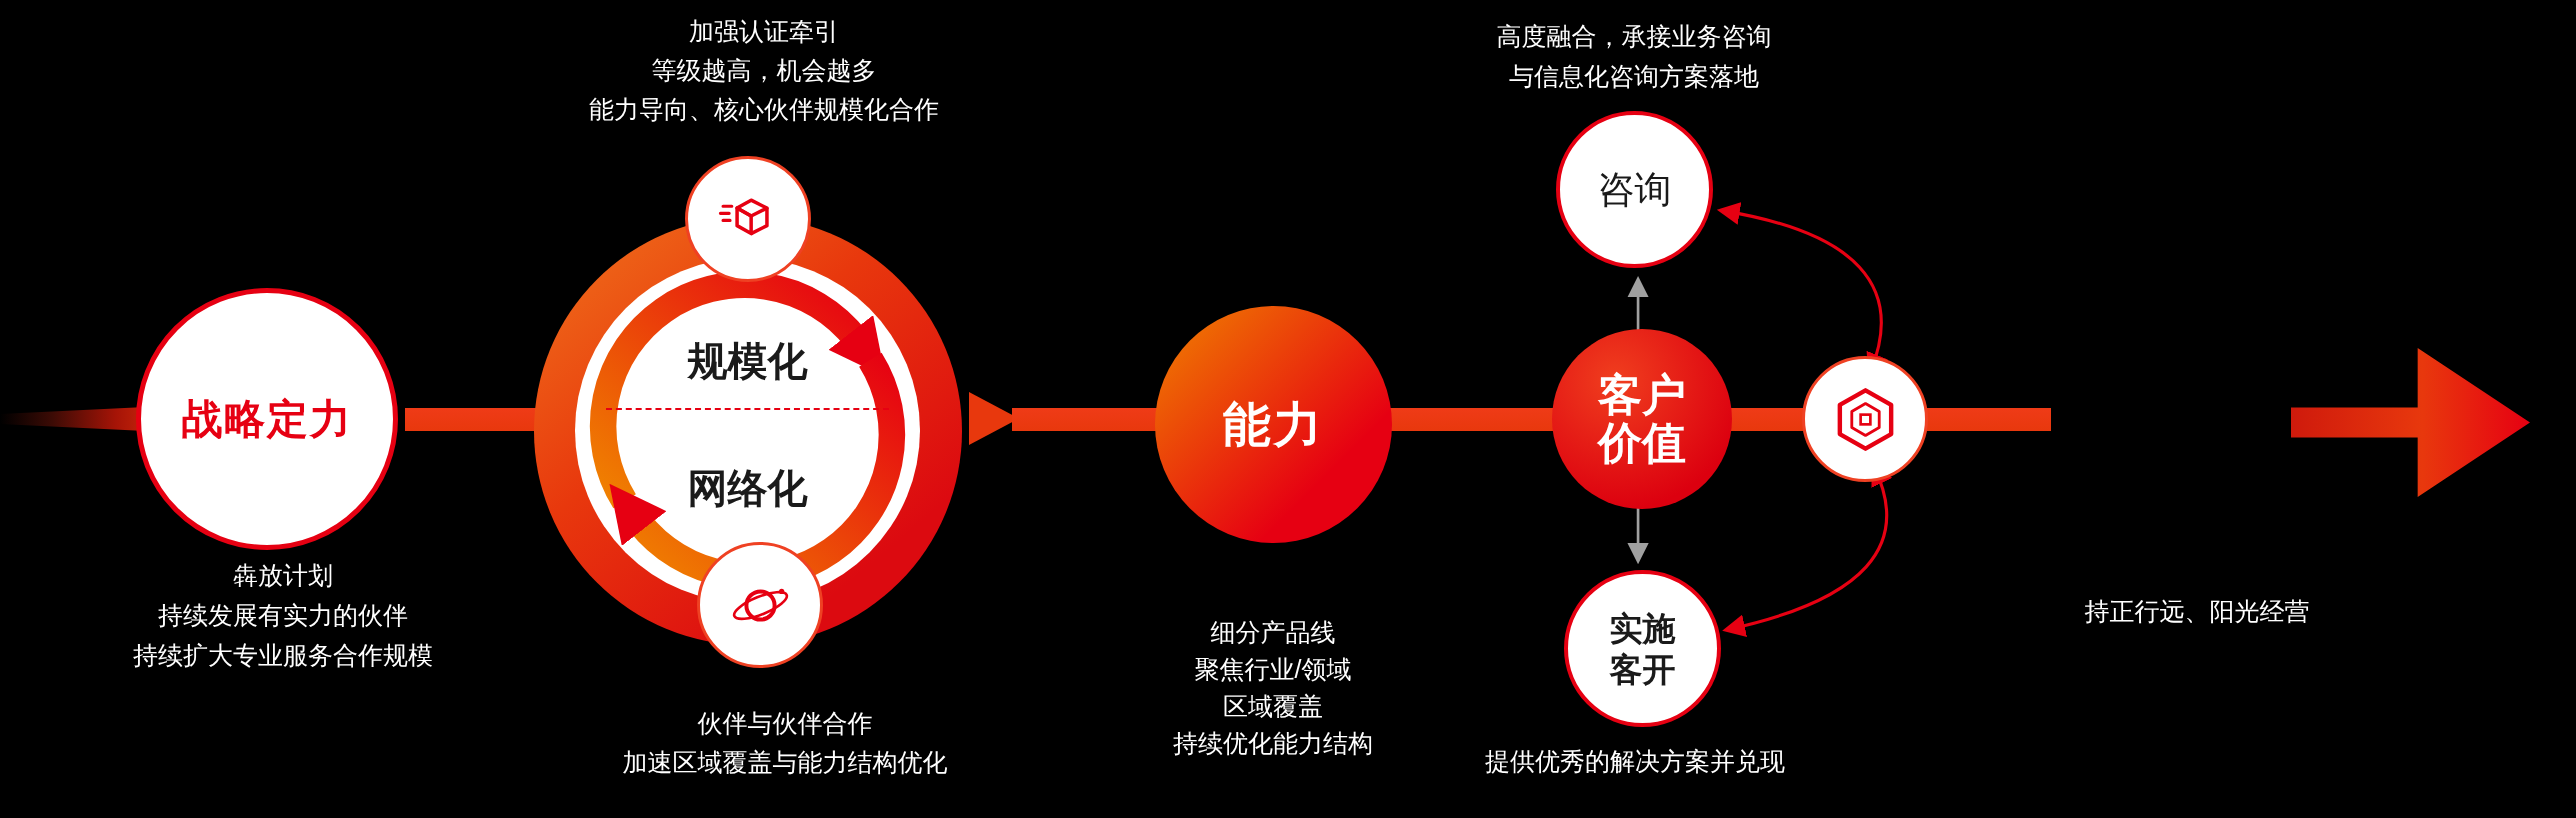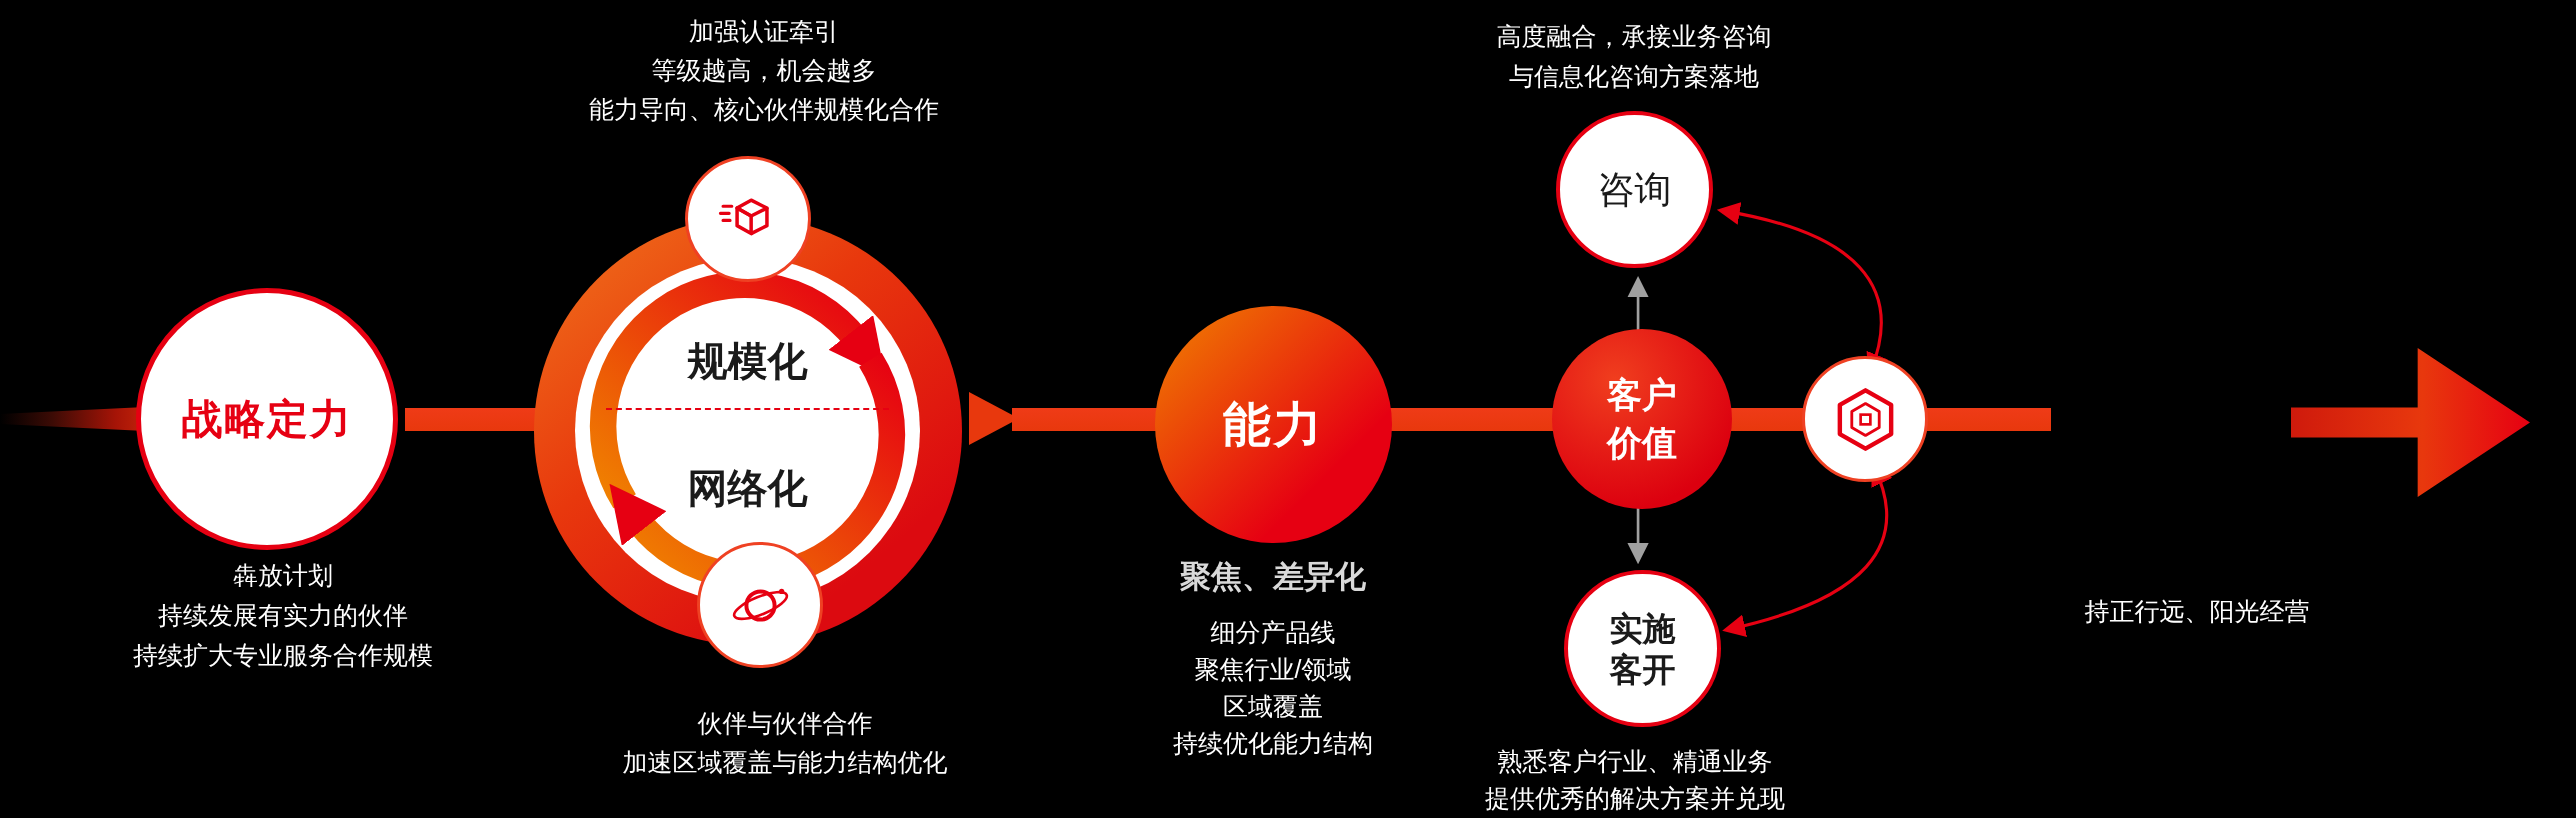--- a/index.html
+++ b/index.html
@@ -41,21 +41,21 @@
   #bigc-top-text{top:320px;margin-top:14px;}
   #bigc-bottom-text{top:461px;}
   #bigc-dash{position:absolute;left:606px;top:408px;width:283px;border-top:2.7px dashed var(--red);z-index:6;}
   #c-badge-top{left:685px;top:156px;width:126px;height:126px;background:var(--white);border:3.5px solid #ef4123;z-index:6;}
   #c-badge-bottom{left:697px;top:542px;width:126px;height:126px;background:var(--white);border:3.5px solid #ef4123;z-index:6;}
 
   #c-capability{left:1155px;top:306px;width:237px;height:237px;background:linear-gradient(135deg,var(--orange) 0%,var(--red) 72%);}
   #c-capability .t{color:var(--white);font-size:48px;font-weight:bold;letter-spacing:2.7px;}
 
   #c-customer{left:1552px;top:329px;width:180px;height:180px;background:radial-gradient(circle at 35% 28%,#f03e1e,#dc000f 75%);}
-  #c-customer .t{color:var(--white);font-size:35px;font-weight:bold;line-height:48px;}
+  #c-customer .t{color:var(--white);font-size:44px;font-weight:bold;line-height:48px;}
   #c-consult{left:1556px;top:111px;width:157px;height:157px;background:var(--white);border:4.4px solid var(--red);}
   #c-consult .t{color:var(--ink);font-size:37px;font-weight:normal;}
   #c-implement{left:1564px;top:570px;width:157px;height:157px;background:var(--white);border:4.4px solid var(--red);}
   #c-implement .t{color:var(--ink);font-size:33px;font-weight:bold;line-height:41px;}
 
   #c-synergy{left:1802px;top:356px;width:126px;height:126px;background:var(--white);border:3.5px solid #ef4123;}
 
   #c-sustain{left:2038px;top:277px;width:295px;height:295px;background:linear-gradient(135deg,var(--orange) 0%,var(--red) 75%);}
   #c-sustain .t{color:var(--white);font-size:44px;font-weight:bold;line-height:57px;letter-spacing:1.8px;}
 
@@ -148,21 +148,20 @@
     <div>能力导向、核心伙伴规模化合作</div>
   </div>
   <div id="cap-scale-bottom" class="caption">
     <div>伙伴与伙伴合作</div>
     <div>加速区域覆盖与能力结构优化</div>
   </div>
 
   <div id="c-capability" class="circle">
     <div class="t">能力</div>
   </div>
-  <div id="cap-capability-sub" class="caption">聚焦、差异化</div>
   <div id="cap-capability" class="caption">
     <div>细分产品线</div>
     <div>聚焦行业/领域</div>
     <div>区域覆盖</div>
     <div>持续优化能力结构</div>
   </div>
 
   <div id="c-customer" class="circle">
     <div class="t">
       <div>客户</div>
@@ -176,21 +175,20 @@
     <div class="t">
       <div>实施</div>
       <div>客开</div>
     </div>
   </div>
   <div id="cap-customer-top" class="caption">
     <div>高度融合，承接业务咨询</div>
     <div>与信息化咨询方案落地</div>
   </div>
   <div id="cap-customer-bottom" class="caption">
-    <div>熟悉客户行业、精通业务</div>
     <div>提供优秀的解决方案并兑现</div>
   </div>
 
   <div id="c-synergy" class="circle">
     <svg width="69" height="69" viewBox="0 0 78 78">
       <polygon points="39,6 68,22.5 68,55.5 39,72 10,55.5 10,22.5" fill="none" stroke="#e60012" stroke-width="5" stroke-linejoin="round"></polygon>
       <polygon points="39,21 54.5,30 54.5,48 39,57 23.5,48 23.5,30" fill="none" stroke="#e60012" stroke-width="3.2" stroke-linejoin="round"></polygon>
       <rect x="33.5" y="33.5" width="11" height="11" fill="none" stroke="#e60012" stroke-width="3"></rect>
     </svg>
   </div>

